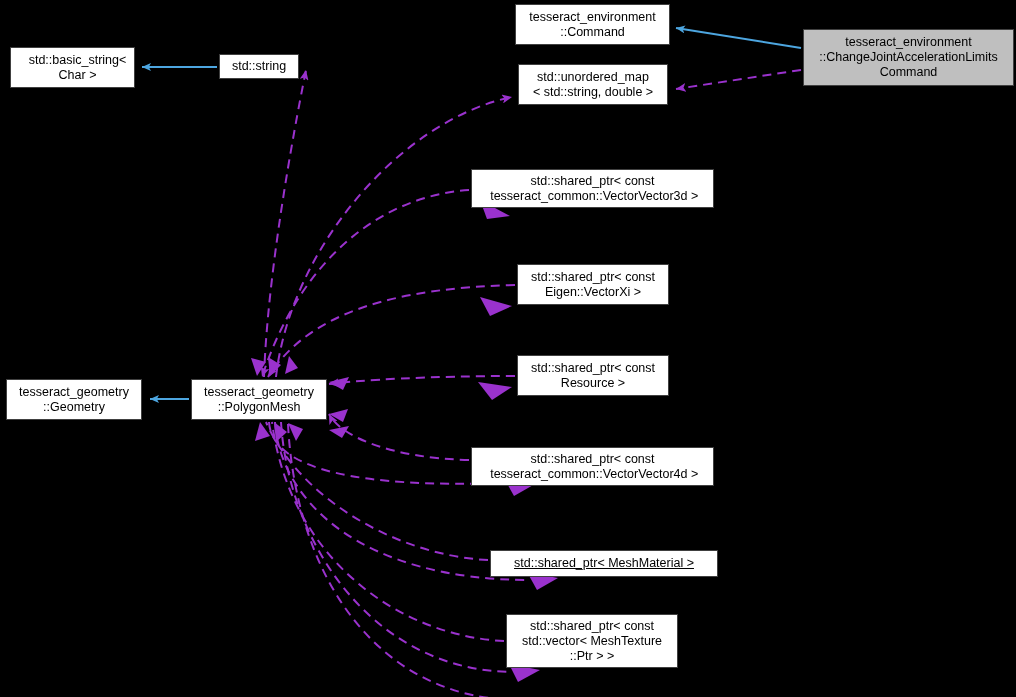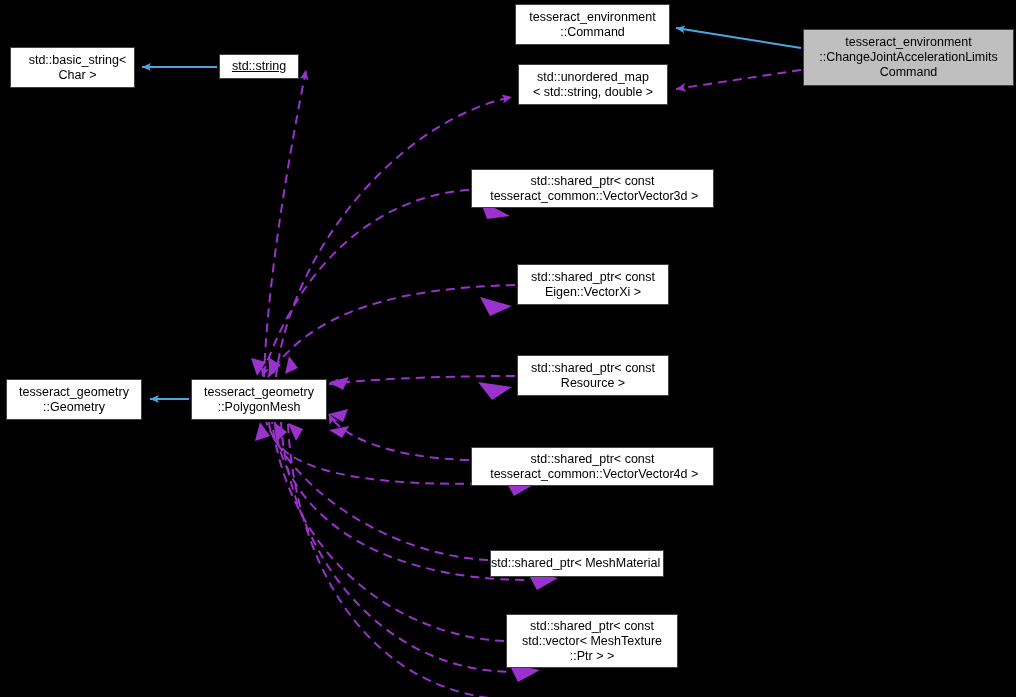--- a/index.html
+++ b/index.html
@@ -159,21 +159,21 @@
       <path d="M274,422 L276,442 L287,432 Z" fill="#9a32cd"></path>
       <path d="M288,423 L296,441 L303,429 Z" fill="#9a32cd"></path>
     </g>
   </svg>
 
   <div class="node" style="left:10px;top:47px;width:125px;height:41px;padding-left:10px;">
     <span class="lbl">std::basic_string&lt;
 Char &gt;</span>
   </div>
 
-  <div class="node" style="left:219px;top:54px;width:80px;height:25px;text-decoration:underline;">
+  <div class="node" style="left:219px;top:54px;width:80px;height:25px;">
     <span class="lbl">std::string</span>
   </div>
 
   <div class="node" style="left:515px;top:4px;width:155px;height:41px;">
     <span class="lbl">tesseract_environment
 ::Command</span>
   </div>
 
   <div class="node" style="left:518px;top:64px;width:150px;height:41px;">
     <span class="lbl">std::unordered_map
@@ -199,21 +199,21 @@
   <div class="node" style="left:517px;top:355px;width:152px;height:41px;">
     <span class="lbl">std::shared_ptr&lt; const
 Resource &gt;</span>
   </div>
 
   <div class="node" style="left:471px;top:447px;width:243px;height:39px;">
     <span class="lbl">std::shared_ptr&lt; const
  tesseract_common::VectorVector4d &gt;</span>
   </div>
 
-  <div class="node" style="left:490px;top:550px;width:174px;height:27px;">
+  <div class="node" style="left:490px;top:550px;width:228px;height:27px;text-decoration:underline;">
     <span class="lbl">std::shared_ptr&lt; MeshMaterial &gt;</span>
   </div>
 
   <div class="node" style="left:506px;top:614px;width:172px;height:54px;">
     <span class="lbl">std::shared_ptr&lt; const
 std::vector&lt; MeshTexture
 ::Ptr &gt; &gt;</span>
   </div>
 
   <div class="node" style="left:6px;top:379px;width:136px;height:41px;">

